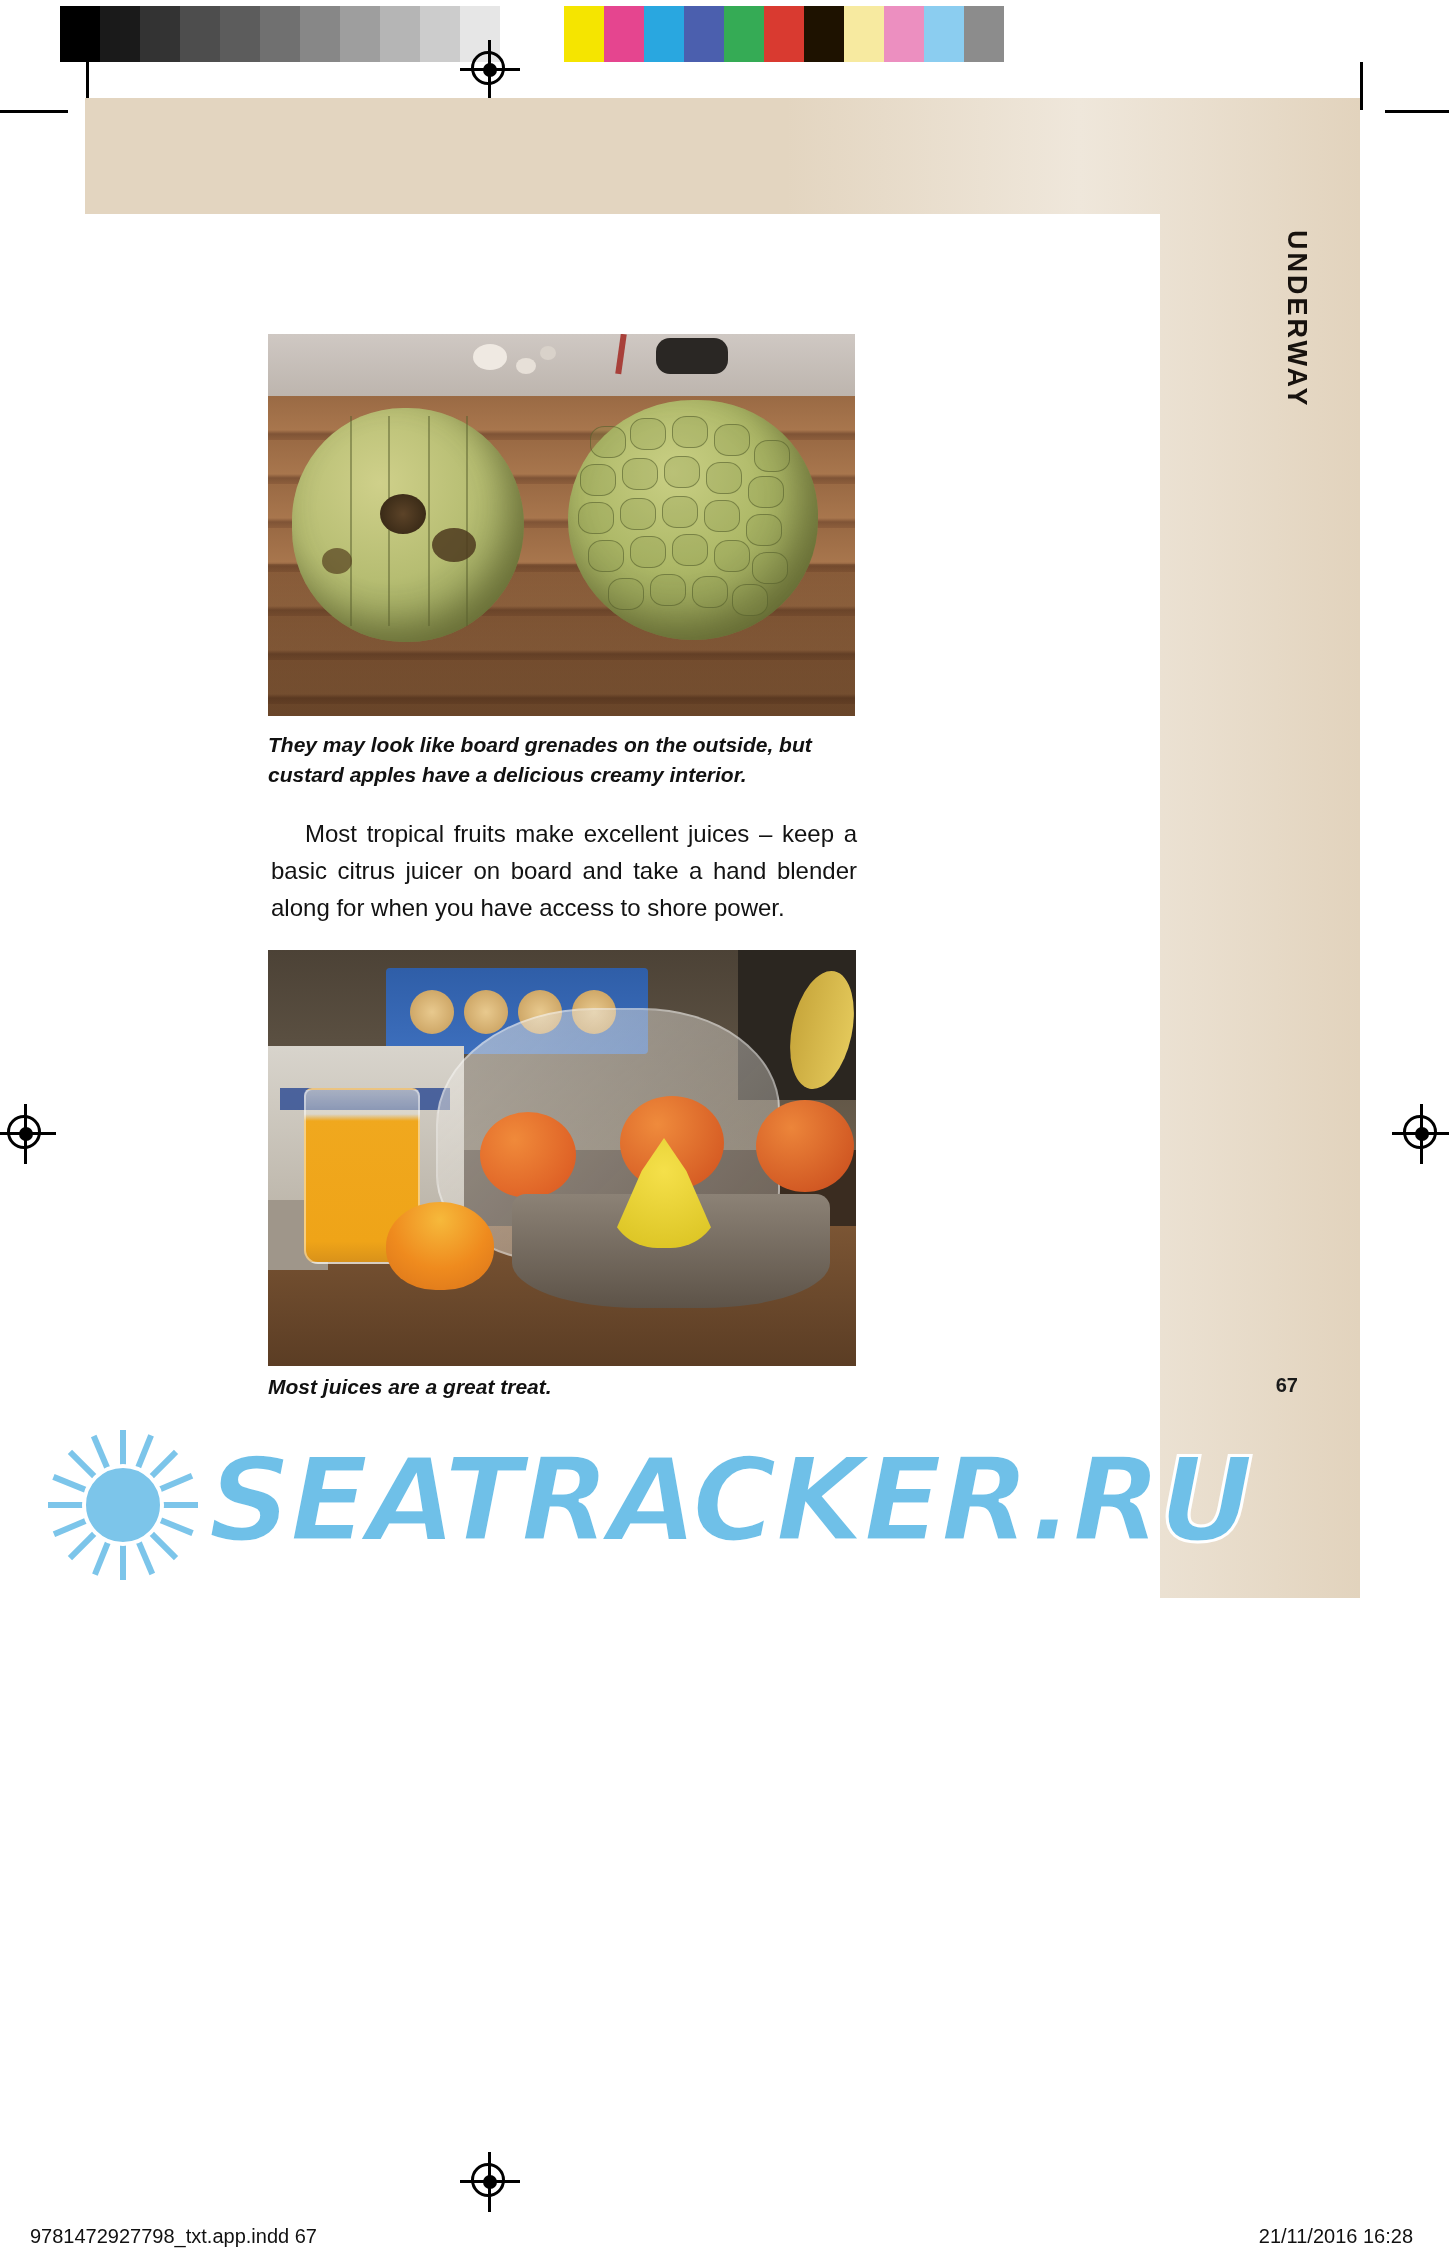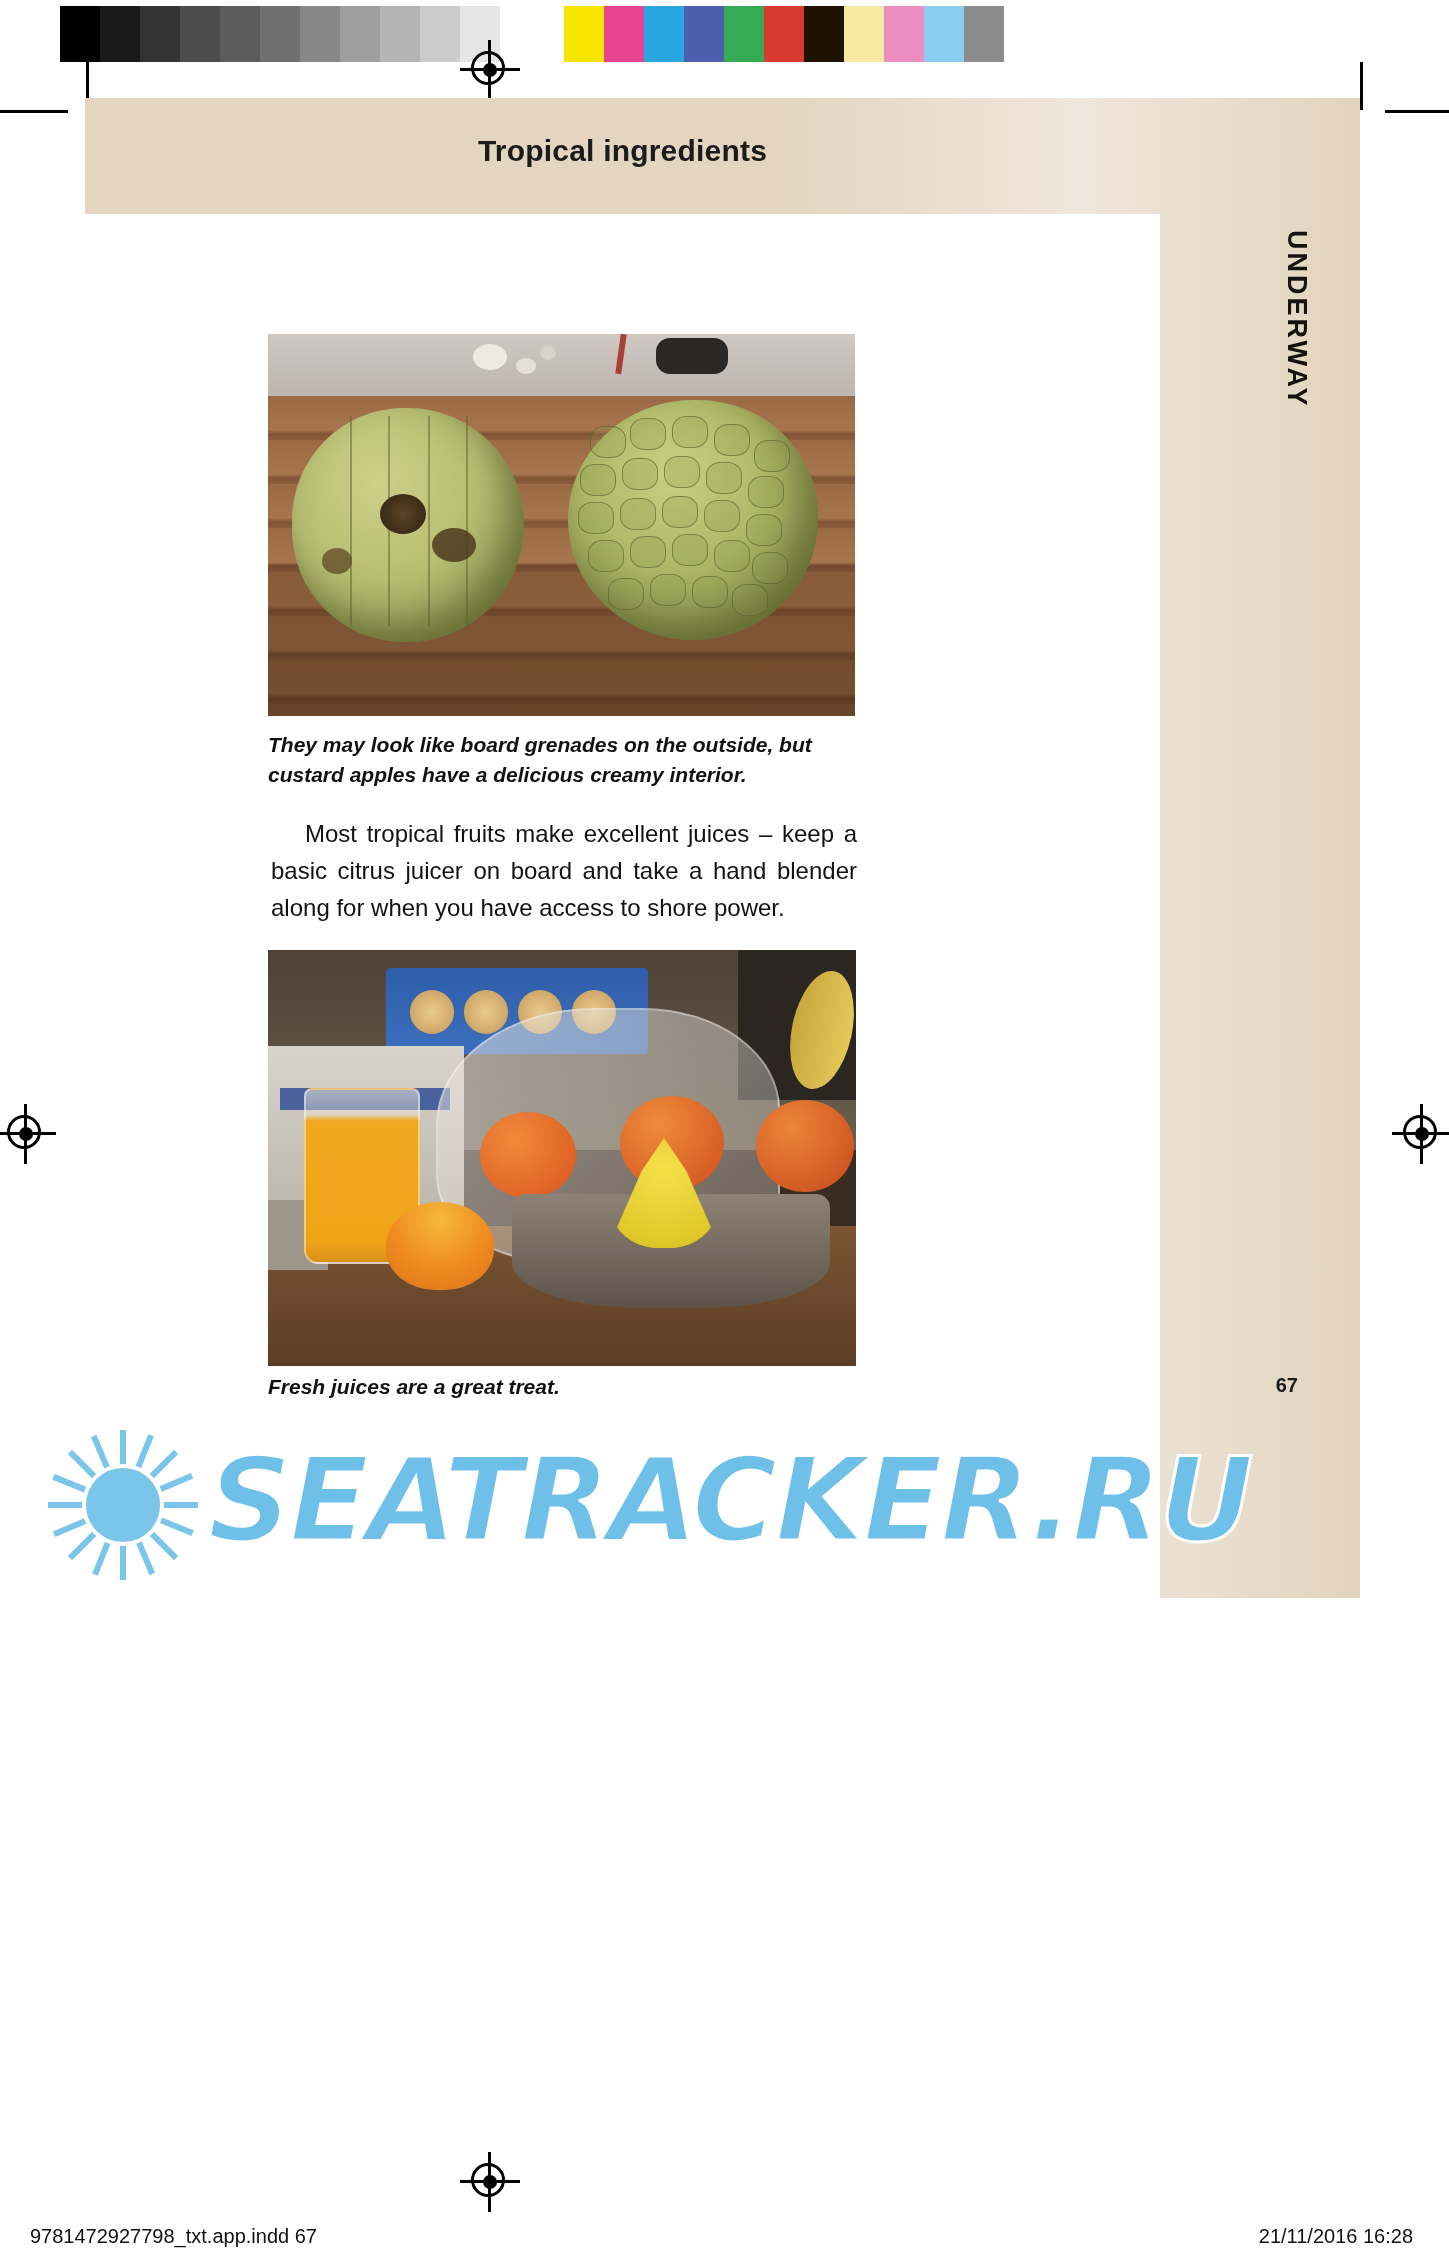--- a/index.html
+++ b/index.html
@@ -448,21 +448,20 @@
   <div class="h"></div>
     <div class="v"></div>
     <div class="ring"></div>
     <div class="dot"></div>
 </div>
 
 <div id="page">
   <div id="page-bg-tan"></div>
   <div id="page-white"></div>
 
-  <div id="header-title">Tropical ingredients</div>
 
   <div id="side-tab">UNDERWAY</div>
 
   <div id="photo1">
     <div class="wall"></div>
     <div class="wall-obj1"></div>
     <div class="wall-obj2"></div>
     <div class="wall-obj3"></div>
     <div class="dark-obj"></div>
     <div class="red-line"></div>
@@ -528,21 +527,21 @@
     <div class="bag"></div>
     <div class="tomato1"></div>
     <div class="tomato2"></div>
     <div class="tomato3"></div>
     <div class="bowl"></div>
     <div class="reamer"></div>
     <div class="glass"></div>
     <div class="orange-half"></div>
   </div>
 
-  <div id="caption2" class="caption">Fresh juices are a great treat.</div>
+  <div id="caption2" class="caption">Most juices are a great treat.</div>
 
   <div id="folio">67</div>
 </div>
 
 <div id="watermark">
   <div class="wm-sun">
     <div class="ray" style="transform: rotate(0deg);"></div>
     <div class="ray" style="transform: rotate(22deg);"></div>
     <div class="ray" style="transform: rotate(45deg);"></div>
     <div class="ray" style="transform: rotate(67deg);"></div>

